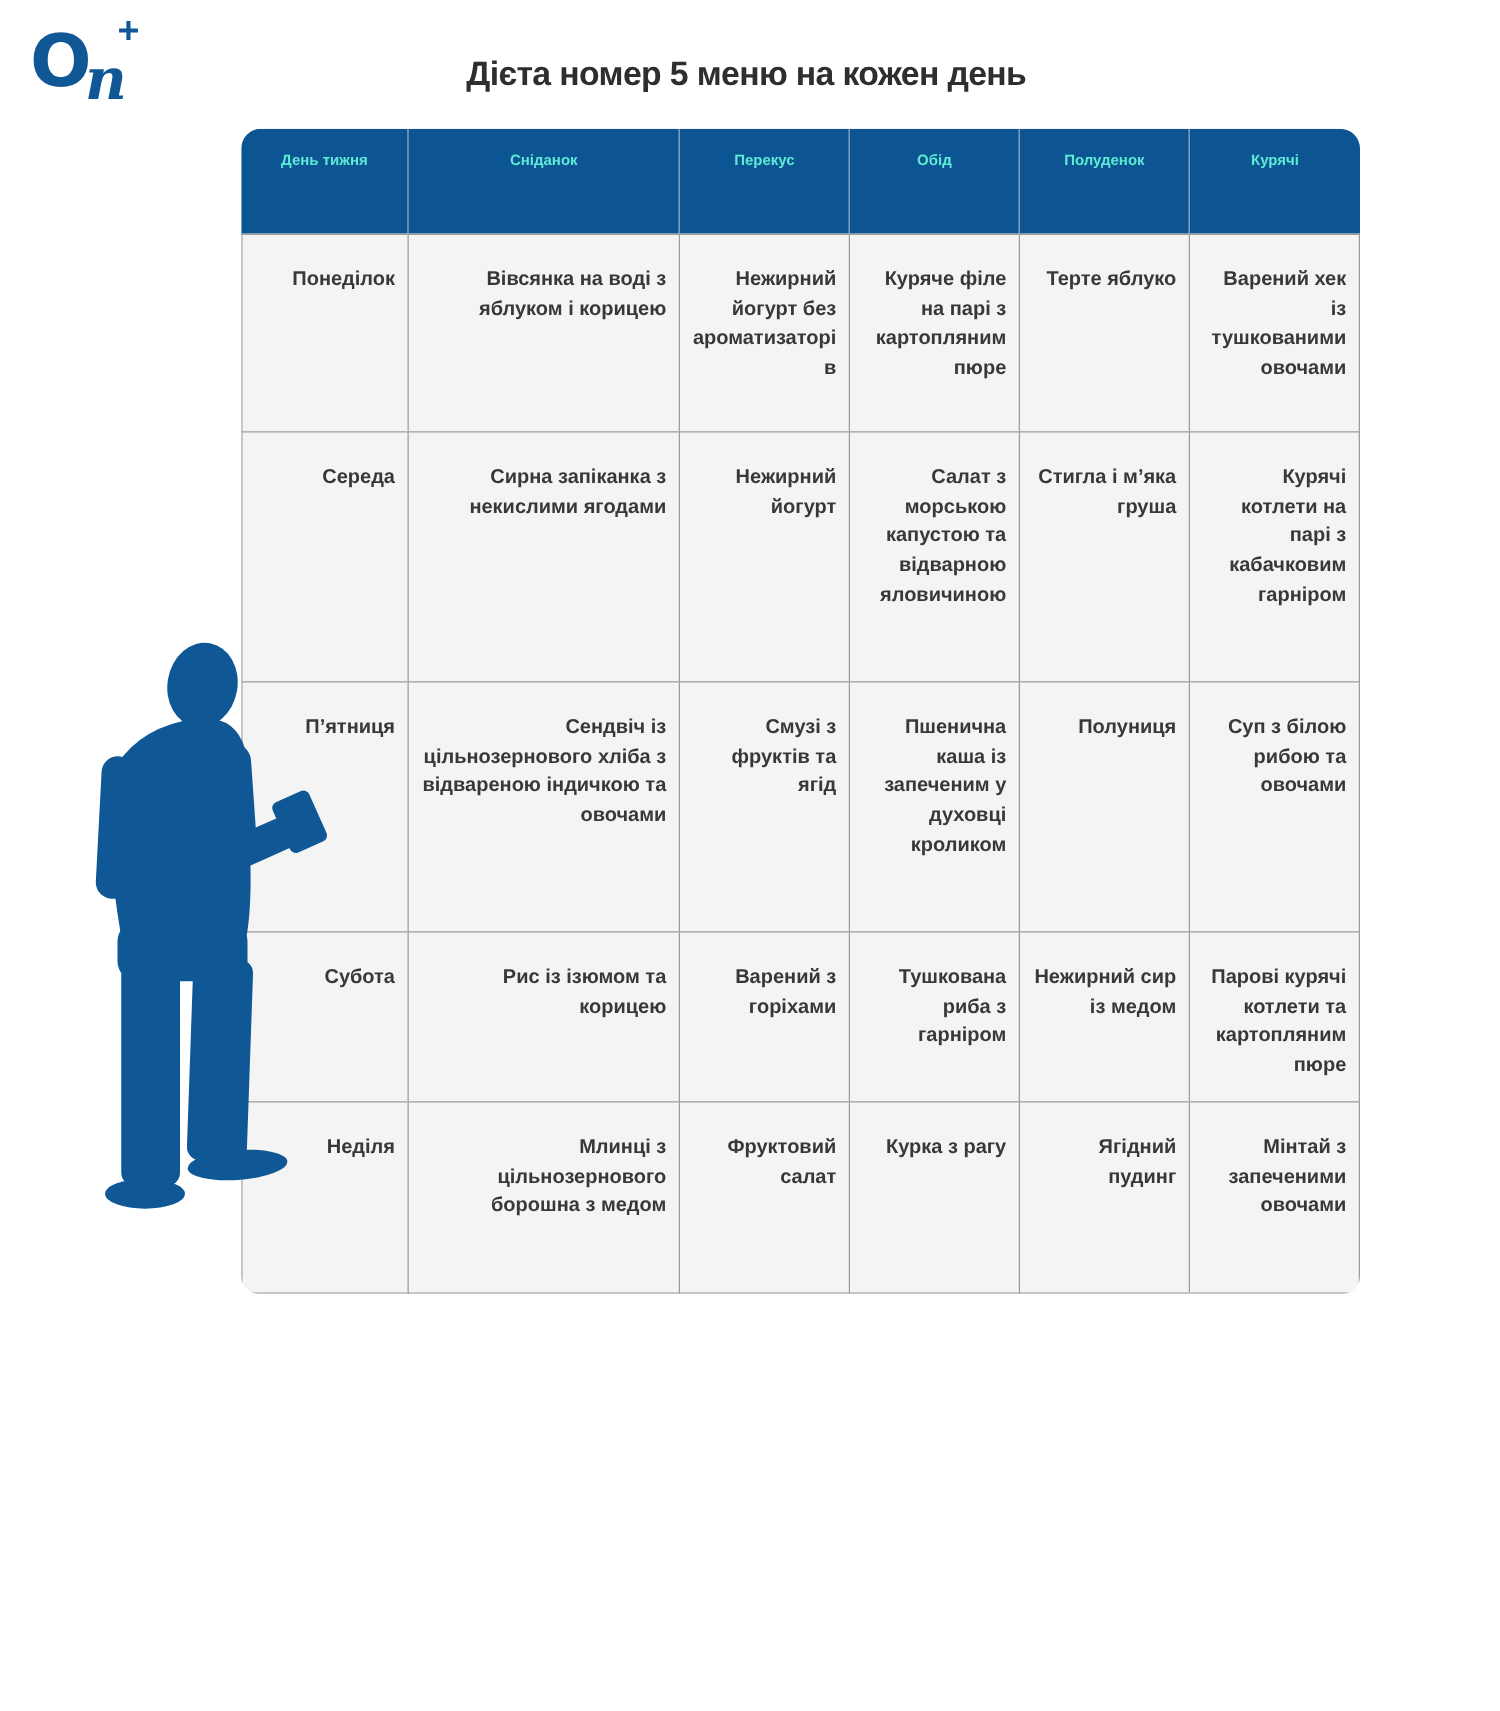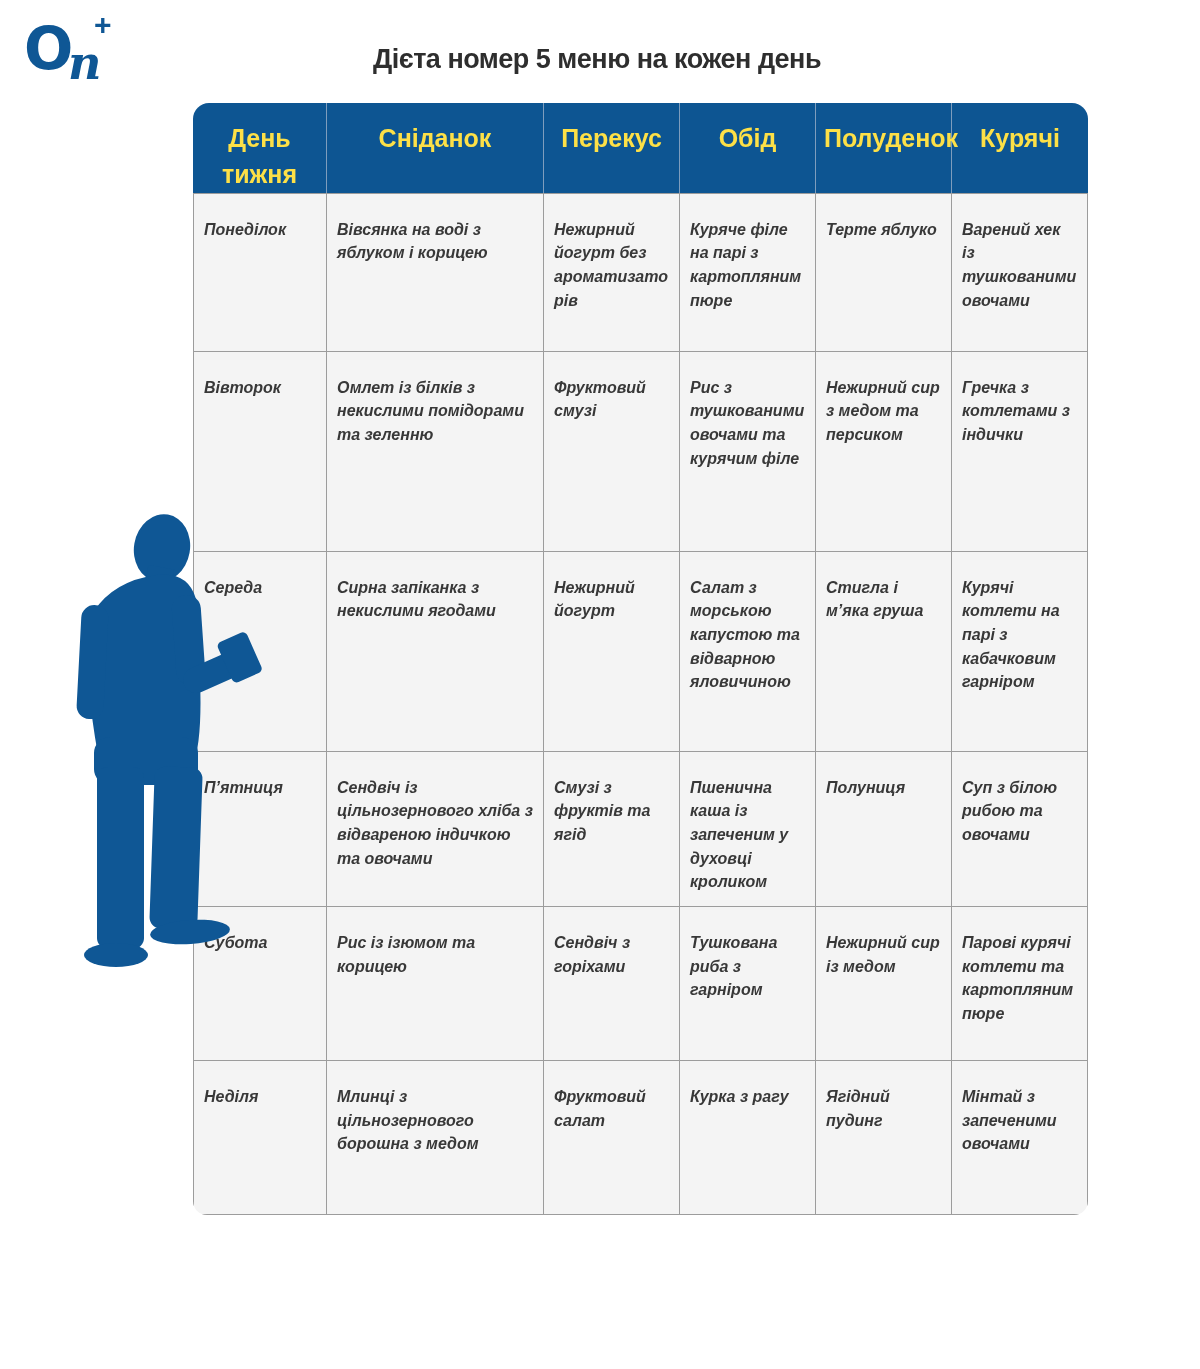--- a/index.html
+++ b/index.html
@@ -53,41 +53,40 @@
     border-radius:16px 16px 14px 14px;
     overflow:hidden;
     z-index:1;
   }
   table{
     border-collapse:separate;border-spacing:0;
     width:895px;table-layout:fixed;
   }
   th{
     background:var(--header_blue);
-    color:#fde047;
-    font-size:25px;font-weight:bold;
+    color:#5eead4;
+    font-size:12px;font-weight:bold;
     vertical-align:top;text-align:center;
     padding:17px 8px 0 8px;
     height:84px;
     line-height:1.45;
   }
   th:first-child{padding-left:26px;padding-right:26px;}
   th + th{border-left:1px solid var(--header_divider);}
   td{
     background:var(--row_bg);
     border-top:1px solid var(--border_gray);
     border-left:1px solid var(--border_gray);
-    vertical-align:top;text-align:left;
+    vertical-align:top;text-align:right;
     padding:24px 10px 12px 10px;
     font-size:16px;font-weight:bold;
     color:var(--text_dark);
     line-height:1.48;
     overflow-wrap:break-word;
     word-break:break-word;
-    font-style:italic;
   }
   td:last-child{border-right:1px solid var(--border_gray);}
   tbody tr:last-child td{border-bottom:1px solid var(--border_gray);}
   tbody tr:nth-child(1){height:158px;}
   tbody tr:nth-child(2){height:200px;}
   tbody tr:nth-child(3){height:200px;}
   tbody tr:nth-child(4){height:136px;}
   tbody tr:nth-child(5){height:154px;margin-top:16px;}
   tbody tr:nth-child(6){height:155px;}
   tbody tr:nth-child(7){height:129px;}
@@ -133,47 +132,39 @@
     <tbody id="diet-tbody">
         <tr>
           <td>Понеділок</td>
           <td>Вівсянка на воді з яблуком і корицею</td>
           <td>Нежирний йогурт без ароматизаторів</td>
           <td>Куряче філе на парі з картопляним пюре</td>
           <td>Терте яблуко</td>
           <td>Варений хек із тушкованими овочами</td>
         </tr>
         <tr>
-          <td>Вівторок</td>
-          <td>Омлет із білків з некислими помідорами та зеленню</td>
-          <td>Фруктовий смузі</td>
-          <td>Рис з тушкованими овочами та курячим філе</td>
-          <td>Нежирний сир з медом та персиком</td>
-          <td>Гречка з котлетами з індички</td>
-        </tr>
-        <tr>
           <td>Середа</td>
           <td>Сирна запіканка з некислими ягодами</td>
           <td>Нежирний йогурт</td>
           <td>Салат з морською капустою та відварною яловичиною</td>
           <td>Стигла і м’яка груша</td>
           <td>Курячі котлети на парі з кабачковим гарніром</td>
         </tr>
         <tr>
           <td>П’ятниця</td>
           <td>Сендвіч із цільнозернового хліба з відвареною індичкою та овочами</td>
           <td>Смузі з фруктів та ягід</td>
           <td>Пшенична каша із запеченим у духовці кроликом</td>
           <td>Полуниця</td>
           <td>Суп з білою рибою та овочами</td>
         </tr>
         <tr>
           <td>Субота</td>
           <td>Рис із ізюмом та корицею</td>
-          <td>Сендвіч з горіхами</td>
+          <td>Варений з горіхами</td>
           <td>Тушкована риба з гарніром</td>
           <td>Нежирний сир із медом</td>
           <td>Парові курячі котлети та картопляним пюре</td>
         </tr>
         <tr>
           <td>Неділя</td>
           <td>Млинці з цільнозернового борошна з медом</td>
           <td>Фруктовий салат</td>
           <td>Курка з рагу</td>
           <td>Ягідний пудинг</td>

